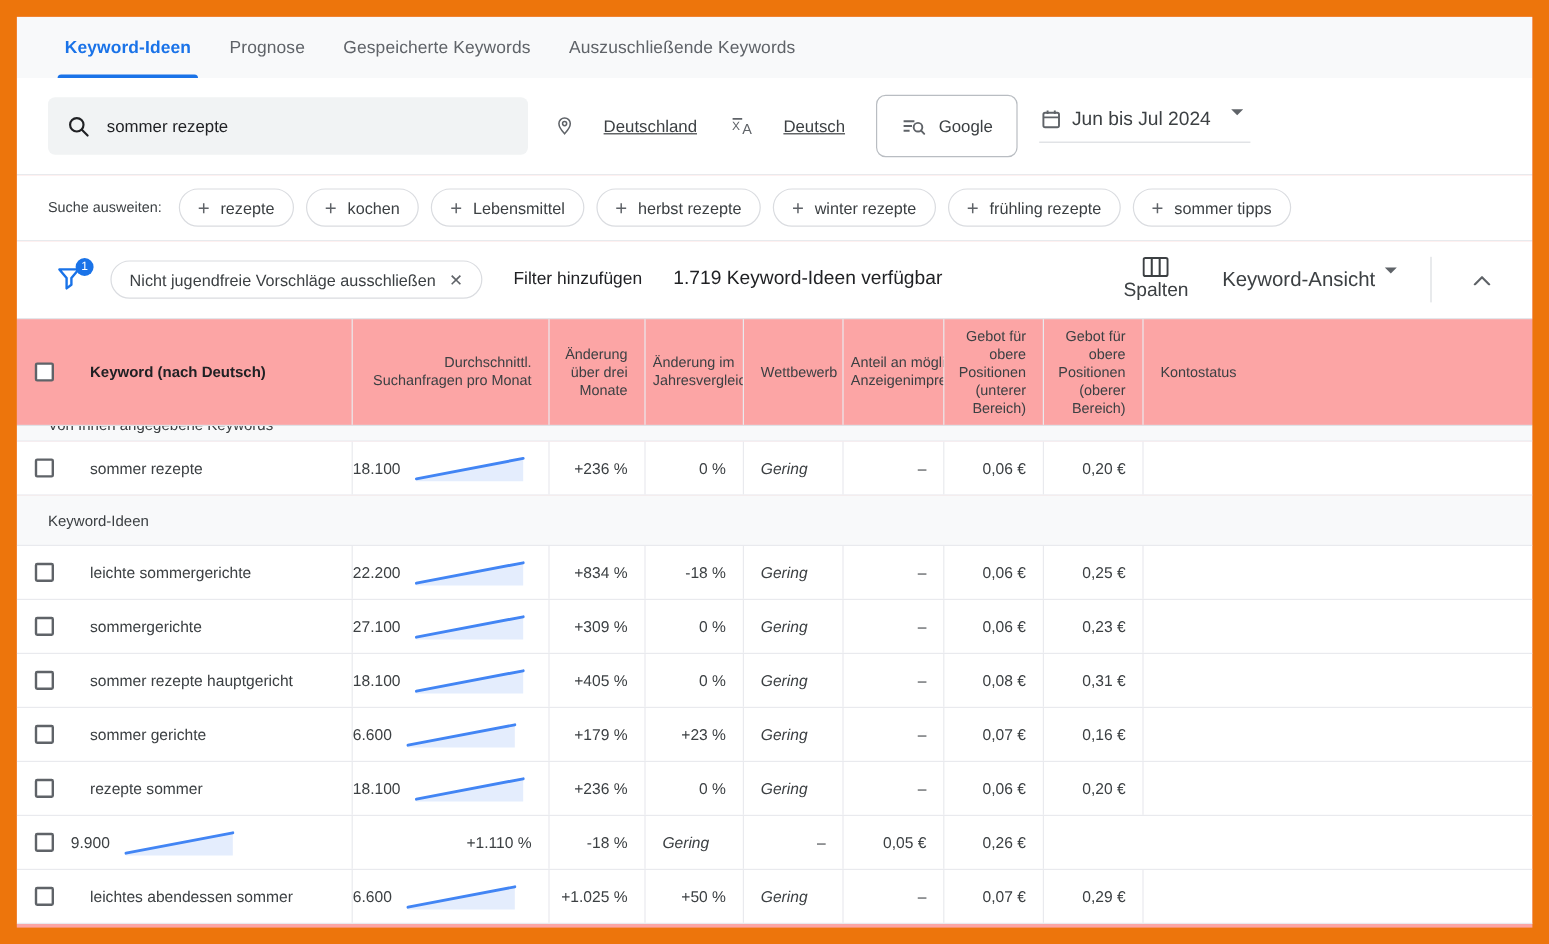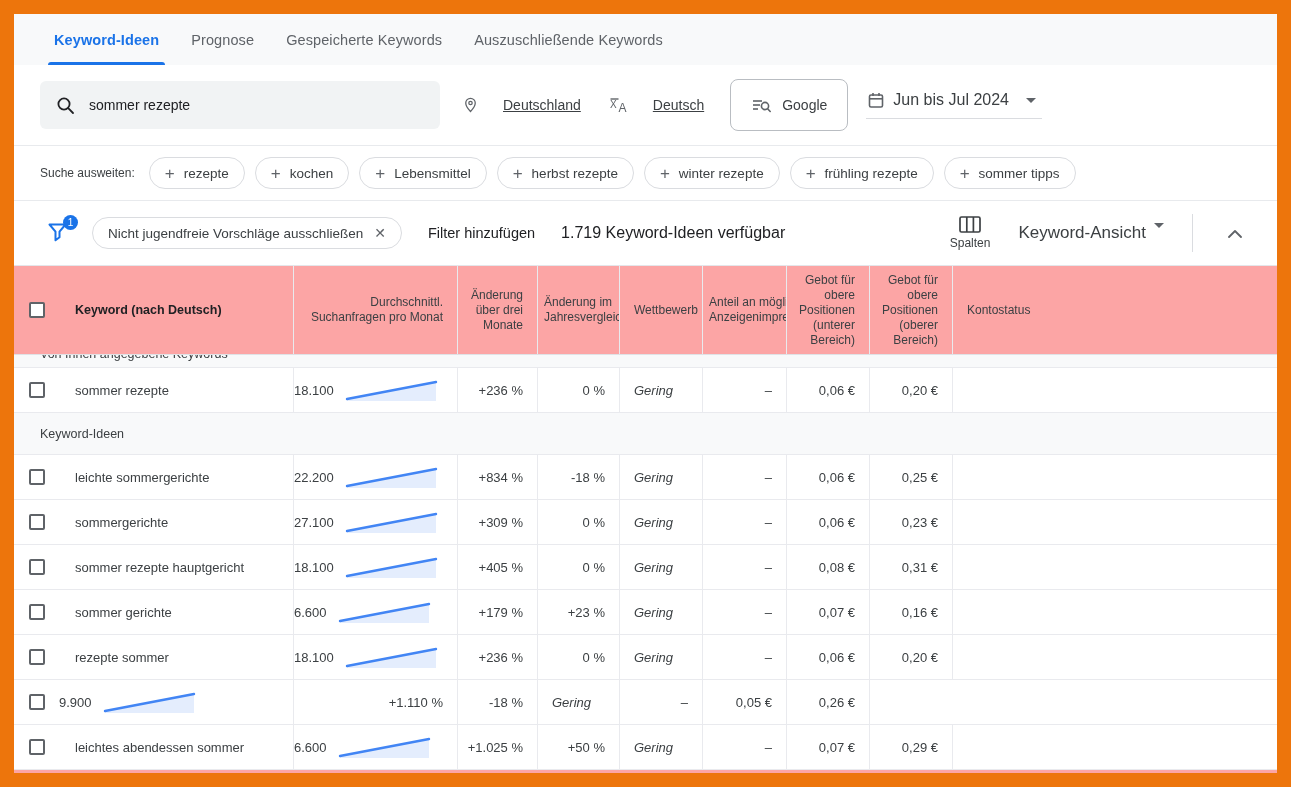--- a/index.html
+++ b/index.html
@@ -23,42 +23,42 @@
   .tab.active .tab-underline { position:absolute; left:10px; right:10px; bottom:0; height:3px; background:#1a73e8; border-radius:3px 3px 0 0; }
 
   
   .search-row { height:80px; display:flex; align-items:center; padding:0 26px; background:#fff; }
   .search-box { width:400px; height:48px; background:#f1f3f4; border-radius:6px; display:flex; align-items:center; padding:0 16px; gap:14px; }
   .search-box .q { font-size:14px; color:#202124; }
   .setting { display:flex; align-items:center; gap:24px; font-size:14px; color:#3c4043; cursor:pointer;text-decoration:underline; }
   .set-location { margin-left:22px; }
   .set-language { margin-left:28px; }
   .network-btn { margin-left:26px; height:52px; padding:0 20px; border:1px solid #b9bdc2; border-radius:8px; background:#fff; display:flex; align-items:center; gap:10px; font-size:14px; color:#3c4043; cursor:pointer; }
-  .date-group { margin-left:18px; display:flex; align-items:center; gap:9px; padding:0 6px 9px 2px; border-bottom:1px solid #dadce0; cursor:pointer; }
+  .date-group { margin-left:18px; display:flex; align-items:flex-start; gap:9px; padding:0 6px 9px 2px; border-bottom:1px solid #dadce0; cursor:pointer; }
   .caret-down { width:0; height:0; border-left:5px solid transparent; border-right:5px solid transparent; border-top:5px solid #5f6368; margin-left:8px; }
 
   .hdiv { height:1px; background:#e8eaed; }
 
   
   .expand-row { height:54px; display:flex; align-items:center; padding:0 26px; gap:10px; background:#fff; }
   .expand-label { font-size:12px; color:#3c4043; margin-right:4px; }
   .chip { display:inline-flex; align-items:center; gap:9px; height:32px; padding:0 15px; border:1px solid #dadce0; border-radius:16px; background:#fff; font-size:13.5px; color:#3c4043; cursor:pointer; white-space:nowrap; }
   .chip-plus { font-size:17px; color:#5f6368; line-height:1; }
 
   
   .toolbar { height:64px; display:flex; align-items:center; padding:0 28px 0 32px; background:#fff; }
   .funnel-wrap { position:relative; width:26px; height:26px; cursor:pointer; flex:none; }
   .funnel-badge { position:absolute; top:-5px; right:-6px; width:15px; height:15px; background:#1a73e8; border-radius:50%; color:#fff; font-size:10px; display:flex; align-items:center; justify-content:center; }
   .filter-chip { margin-left:20px; }
   .chip-close { font-size:14px; color:#5f6368; margin-left:2px; cursor:pointer; }
   .add-filter { margin-left:26px; font-size:14.5px; color:#202124; cursor:pointer; }
   .results-count { margin-left:26px; font-size:16px; color:#202124; }
   .tb-right { margin-left:auto; display:flex; align-items:center; gap:28px; }
   .columns-stack { display:flex; flex-direction:column; align-items:center; gap:3px; cursor:pointer; }
-  .columns-stack .lbl { font-size:12px; color:#3c4043; }
+  .columns-stack .lbl { font-size:16px; color:#3c4043; }
   .view-select { display:flex; font-size:17px; color:#3c4043; cursor:pointer; }
   .vdiv { width:1px; height:38px; background:#dadce0; }
   .collapse-btn { padding:4px 6px; cursor:pointer; display:flex; }
 
   
   .trow { display:grid; grid-template-columns:45px 235px 164px 80px 82px 83px 84px 83px 83px 1fr; }
   .thead { height:90px; border-top:1px solid #e4e6ea; border-bottom:1px solid #e0e2e6; }
   .hcell { display:flex; align-items:center; font-size:12px; color:#3c4043; overflow:hidden; border-right:1px solid #e9eaee; }
   .hcell:first-child, .hcell:last-child { border-right:none; }
   .hcell .pre { white-space:pre; line-height:15px; }

